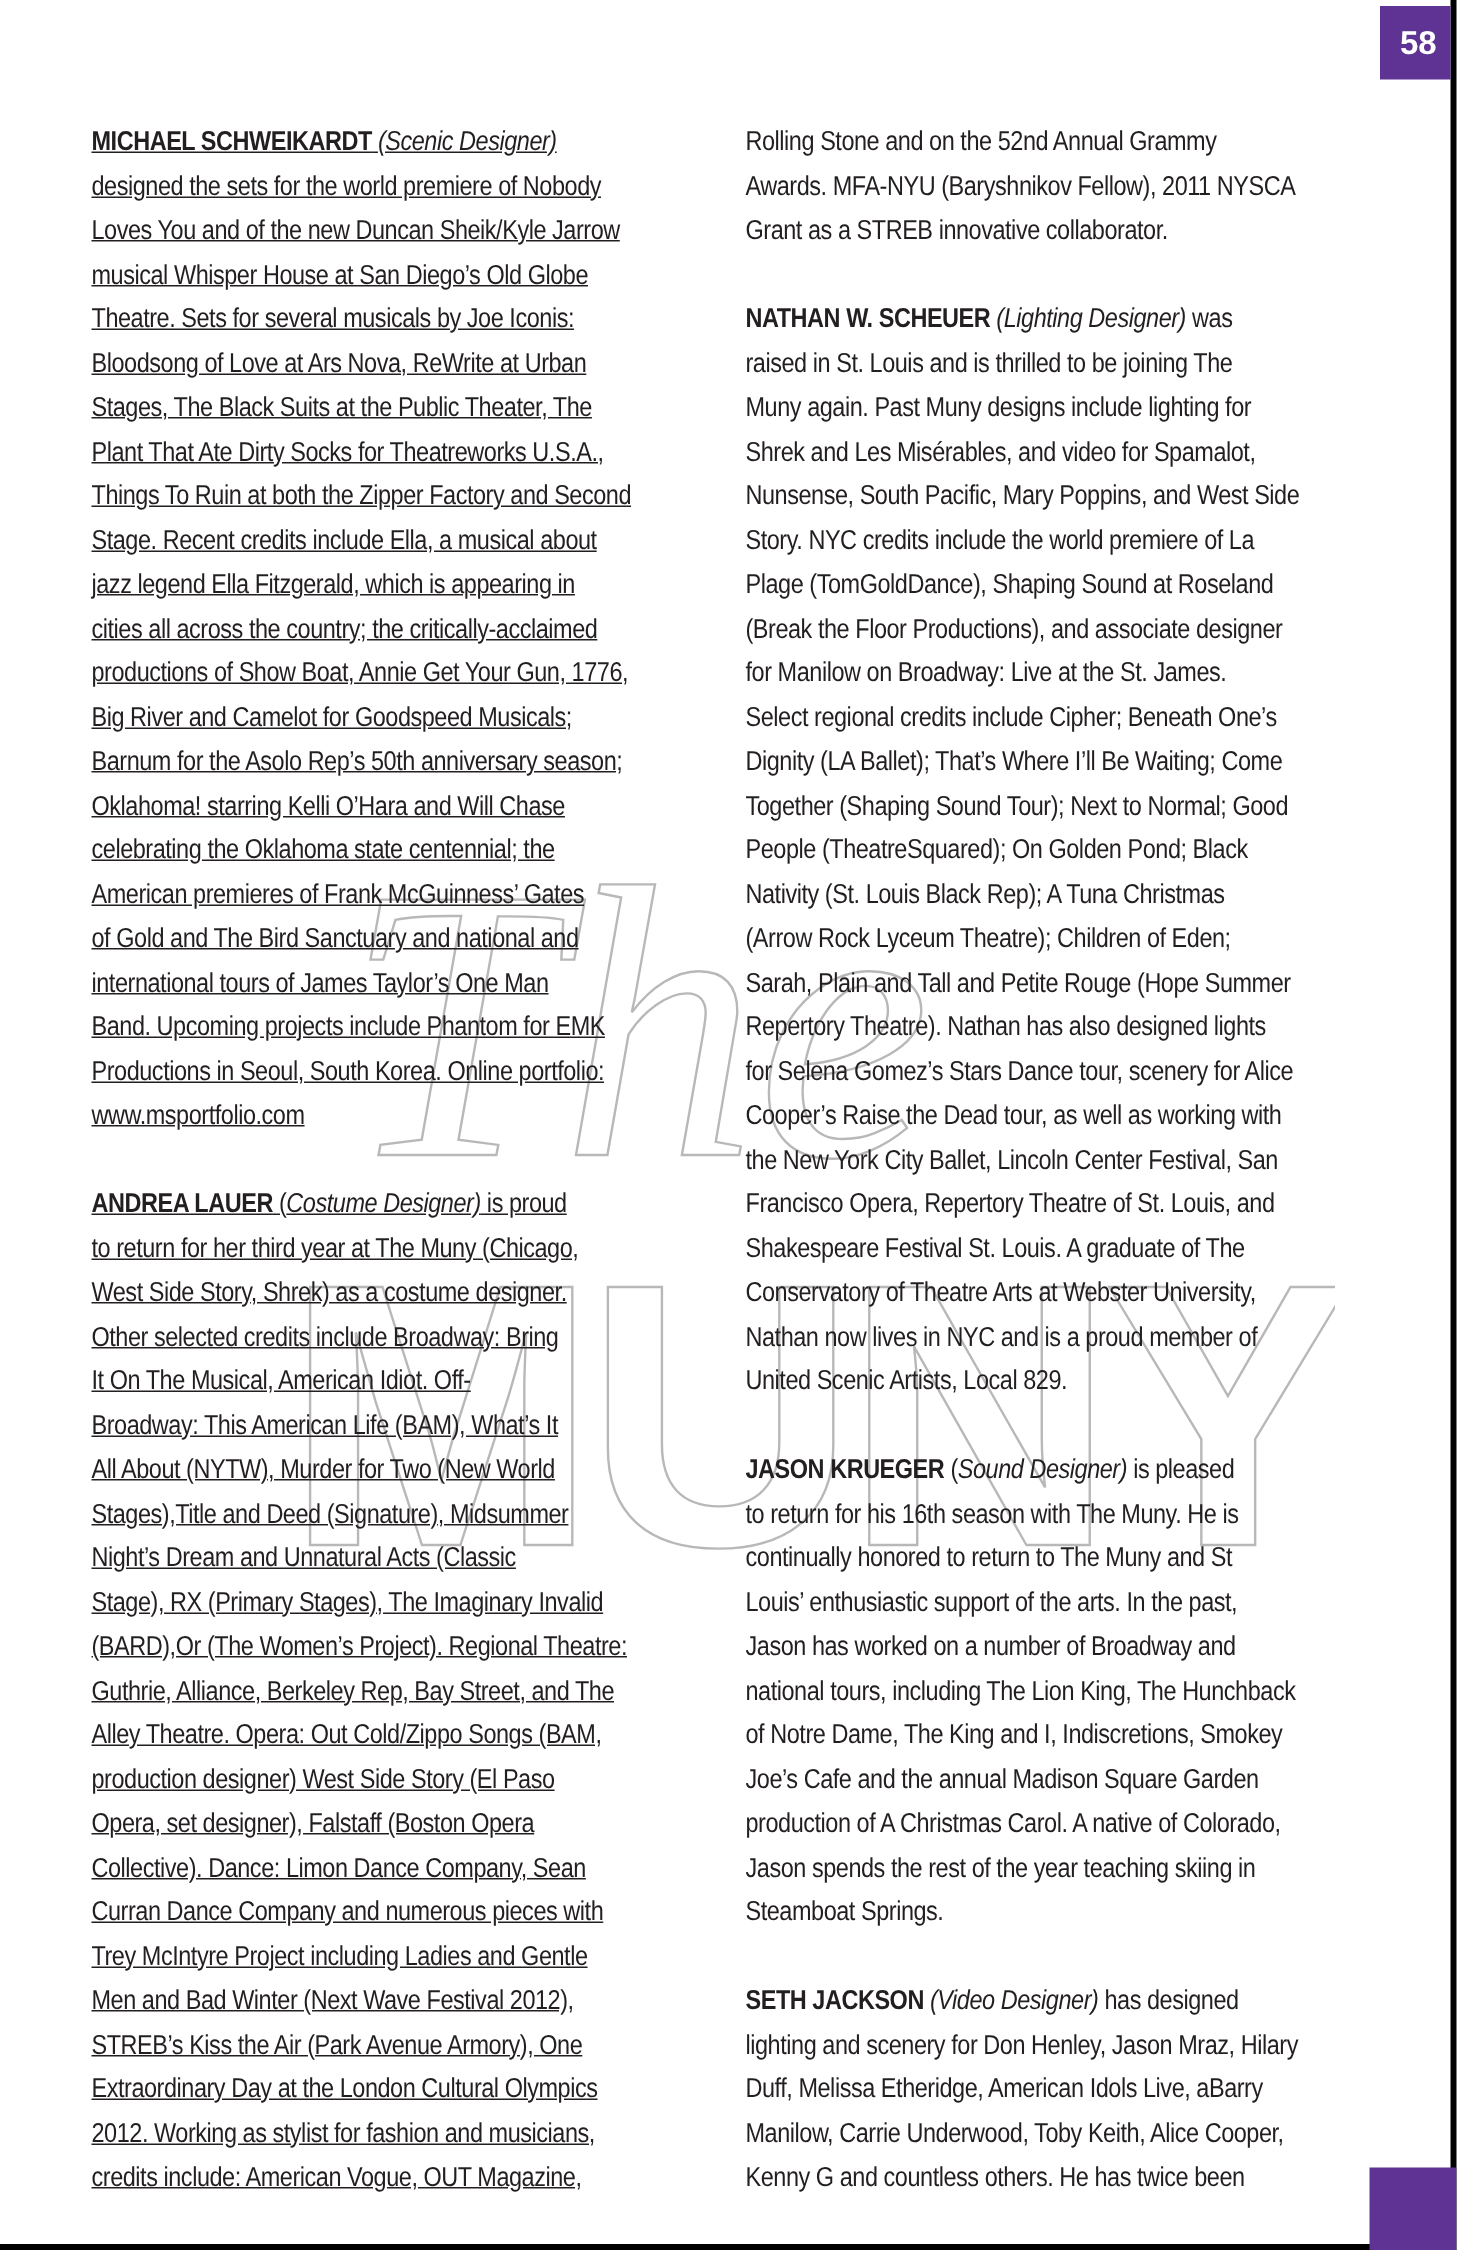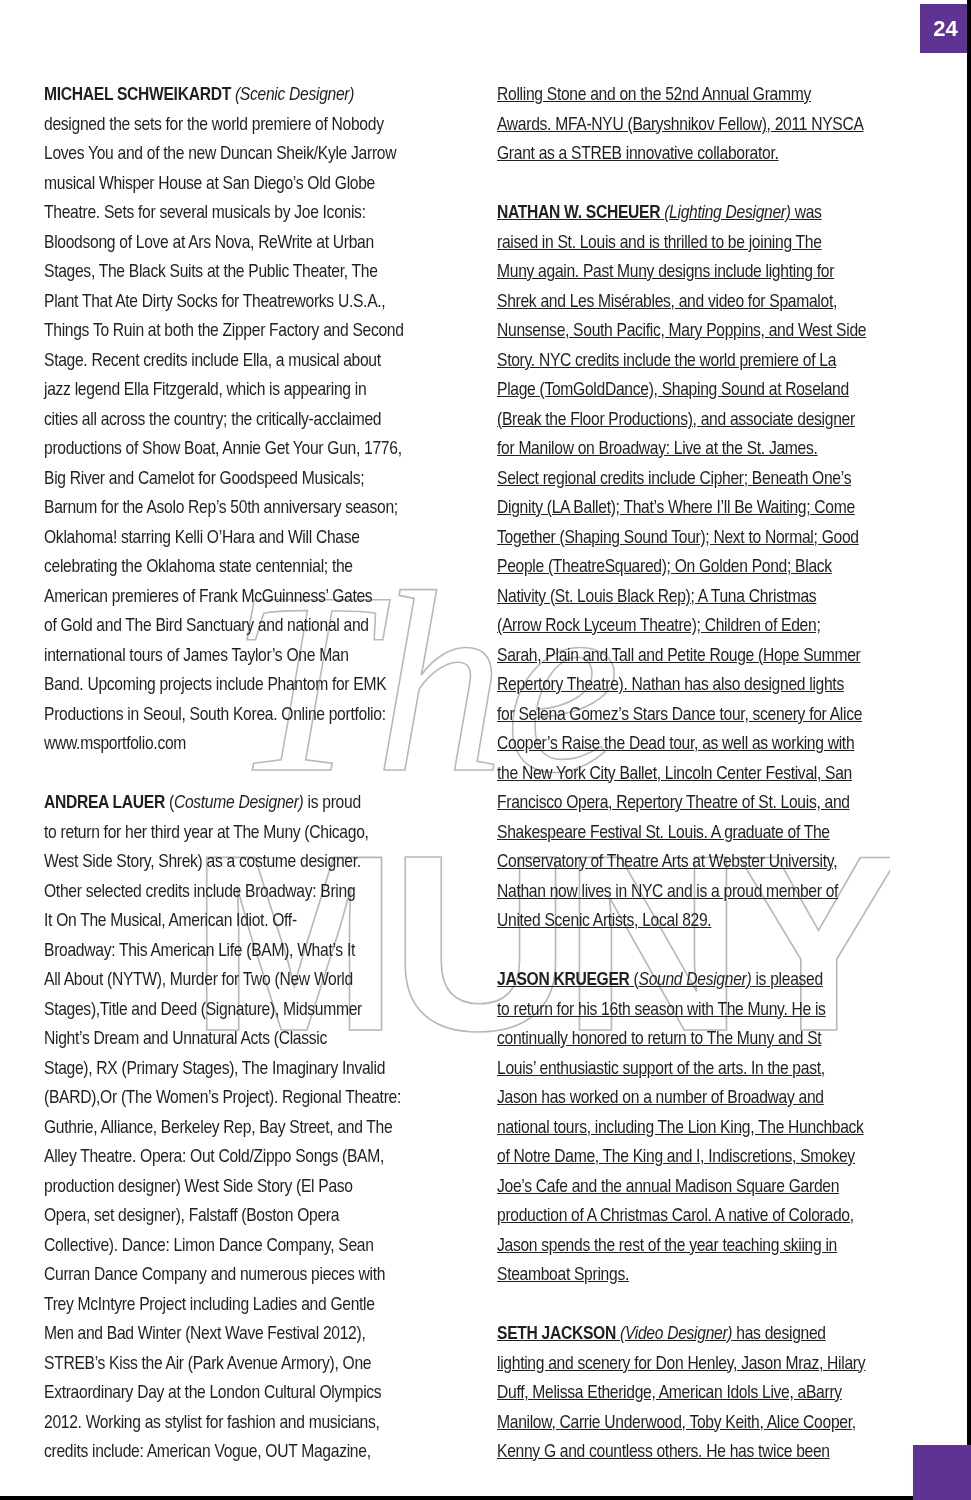--- a/index.html
+++ b/index.html
@@ -33,33 +33,33 @@
   .watermark {
     position: absolute; left: 170px; top: 520px; width: 720px; height: 520px;
     pointer-events: none;
   }
   .col {
     position: absolute; top: 80px;
     font-family: "Liberation Sans Narrow", "Liberation Sans", sans-serif;
     font-size: 18.2px; line-height: 29.5px; color: #231f20;
     letter-spacing: -0.35px;
   }
-  .col-left { left: 44px; width: 420px; }
-  .col-right { left: 497px; width: 420px; text-decoration: underline; }
+  .col-left { left: 61px; width: 420px; text-decoration: underline; }
+  .col-right { left: 497px; width: 420px; }
   .col p { margin: 0 0 29.5px 0; }
   .name { font-weight: bold; }
   .role { font-style: italic; }
   .line { display: block; white-space: nowrap; transform-origin: left center; }
 </style>
 </head>
 <body>
 
 <div class="page">
 
-  <div class="page-num">24</div>
+  <div class="page-num">58</div>
 
   <svg class="watermark" viewBox="0 0 720 520" xmlns="http://www.w3.org/2000/svg">
     <g fill="none" stroke="#b8b8b8" stroke-width="1.6">
       <text x="60" y="250" font-family="Liberation Serif, serif" font-size="260" font-style="italic">The</text>
       <text x="20" y="510" font-family="Liberation Sans, sans-serif" font-size="250" font-weight="bold" letter-spacing="-8">MUNY</text>
     </g>
   </svg>
 
   <div class="col col-left">
     <p>

